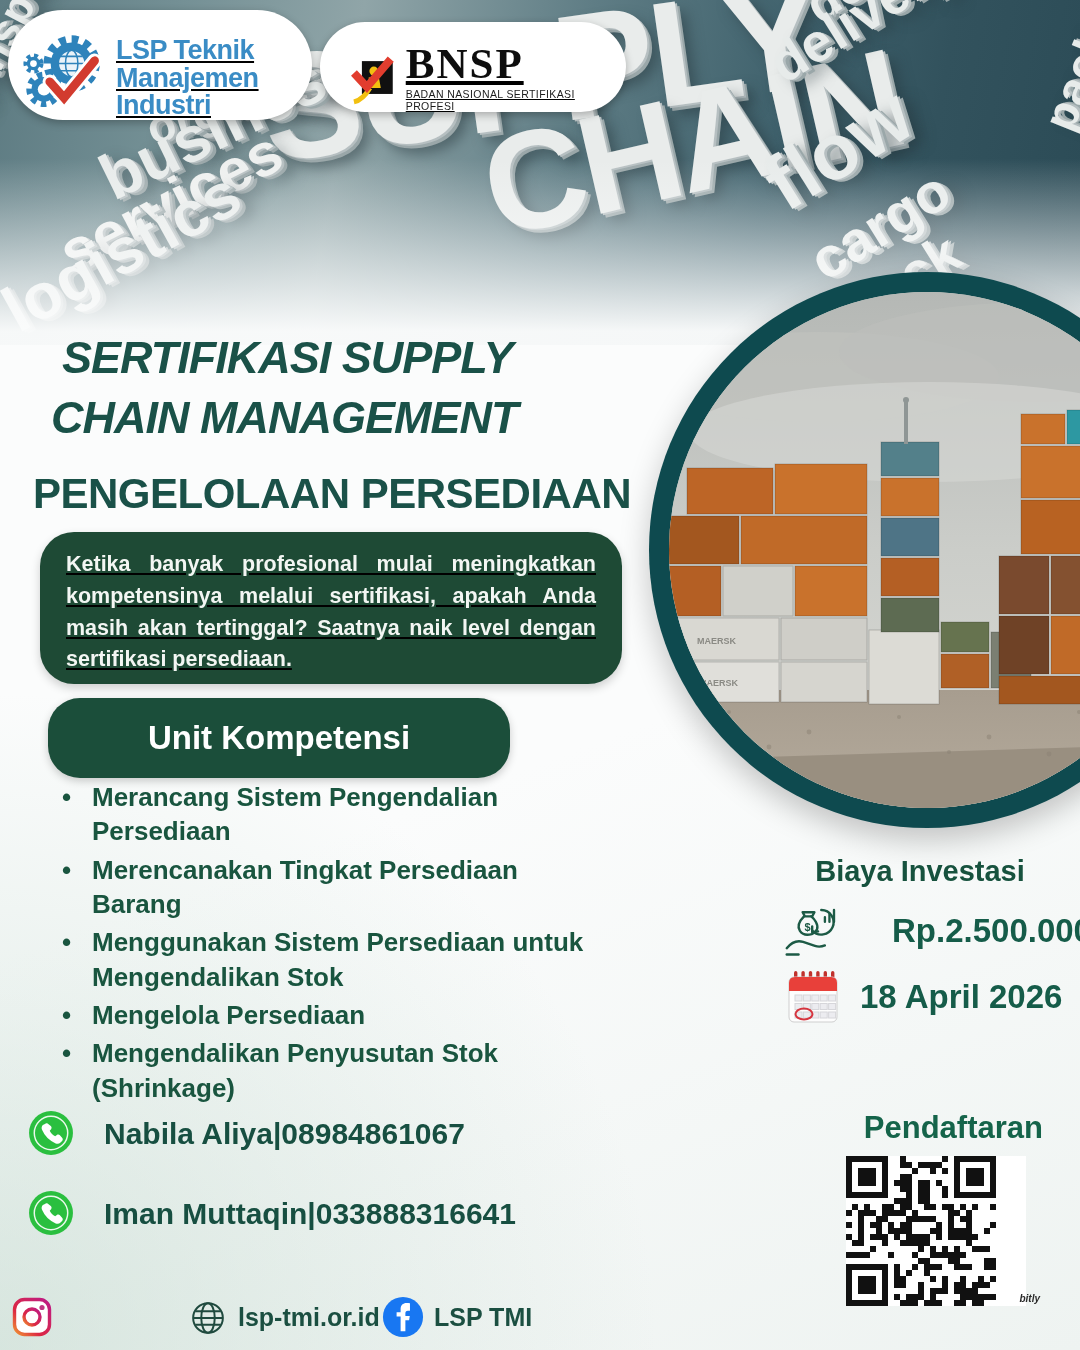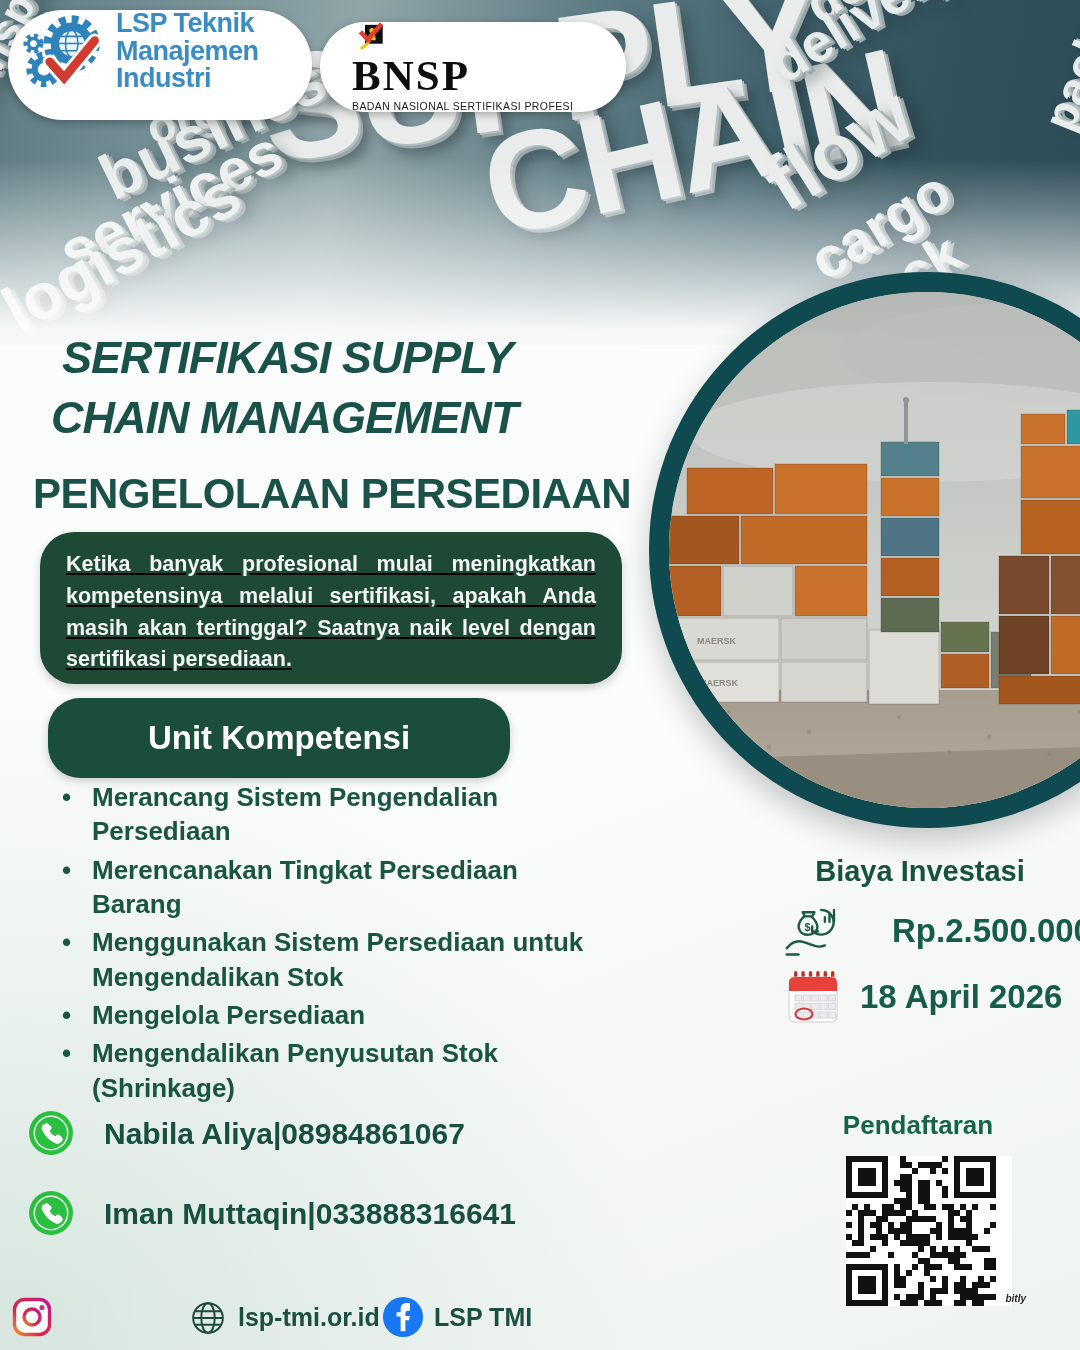--- a/index.html
+++ b/index.html
@@ -11,24 +11,24 @@
   }
   
   .header-bg{position:absolute;left:0;top:0;width:1080px;height:345px;overflow:hidden;z-index:1;
     background:linear-gradient(100deg,#5d7b82 0%,#749095 16%,#90a5a8 32%,#5f7d85 52%,#40626d 70%,#32525d 84%,#2b4b56 100%);}
   .w{position:absolute;font-weight:bold;color:#e7ebea;white-space:nowrap;transform-origin:left top;
      text-shadow:2px 2px 0 #b6bfc1,4px 5px 0 #9aa7a9,9px 11px 14px rgba(35,52,58,.5);}
   .w.big{color:#e9eceb;letter-spacing:-4px;}
   .header-fade{position:absolute;left:0;top:0;width:1080px;height:345px;z-index:2;
     background:linear-gradient(180deg,rgba(251,252,252,0) 46%,rgba(251,252,252,.55) 74%,rgba(251,252,252,.97) 96%);}
   
-  .pill{position:absolute;background:#fff;box-shadow:0 3px 8px rgba(0,0,0,.28);z-index:10;display:flex;align-items:flex-start;}
+  .pill{position:absolute;background:#fff;box-shadow:0 3px 8px rgba(0,0,0,.28);z-index:10;display:flex;align-items:flex-end;text-decoration:underline;}
   .pill-lsp{left:8px;top:10px;width:304px;height:110px;border-radius:55px;padding-left:14px;box-sizing:border-box;}
   .lsp-text{margin-left:8px;color:#3a8cc5;font-weight:bold;font-size:27px;line-height:1.02;letter-spacing:-.5px;}
-  .pill-bnsp{left:320px;top:22px;width:306px;height:90px;border-radius:45px;padding-left:22px;box-sizing:border-box;flex-direction:column;}
+  .pill-bnsp{left:320px;top:22px;width:306px;height:90px;border-radius:45px;padding-left:22px;box-sizing:border-box;}
   .bnsp-text{margin-left:10px;}
   .bnsp-acronym{font-family:"Liberation Serif","DejaVu Serif",serif;font-weight:bold;font-size:43px;color:#0d0d0d;letter-spacing:2px;line-height:1;}
   .bnsp-sub{font-size:10.5px;color:#1c1c1c;letter-spacing:.4px;margin-top:3px;}
   
   .title-line{position:absolute;font-weight:800;color:#1a5148;letter-spacing:-1px;z-index:4;white-space:nowrap;}
   .t1{left:62px;top:332px;font-size:45px;font-style:italic;}
   .t2{left:51px;top:392px;font-size:45px;font-style:italic;}
   .t3{left:33px;top:470px;font-size:42px;letter-spacing:-.5px;text-align:right;}
   
   .intro-box{position:absolute;left:40px;top:532px;width:582px;height:152px;background:#1e4a35;border-radius:34px;
@@ -46,22 +46,22 @@
      box-shadow:0 12px 30px rgba(0,0,0,.22);}
   .photo-inner{position:absolute;left:20px;top:20px;width:516px;height:516px;border-radius:50%;overflow:hidden;background:#c9cbc7;}
   
   .biaya-heading{position:absolute;left:770px;top:855px;width:300px;text-align:center;font-size:29px;font-weight:bold;color:#17523e;z-index:4;}
   .icon-abs{position:absolute;z-index:4;}
   .price-text{position:absolute;left:860px;top:912px;font-size:33px;font-weight:bold;color:#155c49;z-index:4;white-space:nowrap;margin-left:32px;}
   .date-text{position:absolute;left:860px;top:978px;font-size:33px;font-weight:bold;color:#155c49;z-index:4;white-space:nowrap;}
   
   .contact-label{position:absolute;left:104px;font-size:30px;font-weight:bold;color:#174f41;z-index:4;white-space:nowrap;}
   
-  .pendaftaran-heading{position:absolute;left:793px;top:1110px;width:250px;text-align:center;font-size:26px;font-weight:bold;color:#15644a;z-index:4;}
-  .qr-wrap{position:absolute;left:846px;top:1156px;width:166px;height:150px;background:#fff;z-index:4;}
+  .pendaftaran-heading{position:absolute;left:793px;top:1110px;width:250px;text-align:right;font-size:31px;font-weight:bold;color:#15644a;z-index:4;}
+  .qr-wrap{position:absolute;left:846px;top:1156px;width:180px;height:150px;background:#fff;z-index:4;}
   .qr-caption{position:absolute;right:-14px;bottom:2px;font-size:10px;font-weight:bold;color:#2a2a2a;font-style:italic;}
   
   .footer-label{position:absolute;top:1303px;font-size:25px;font-weight:bold;color:#1b4f41;z-index:4;white-space:nowrap;}
 </style>
 </head>
 <body>
 
 <div class="poster">
 
   <div class="header-bg">

